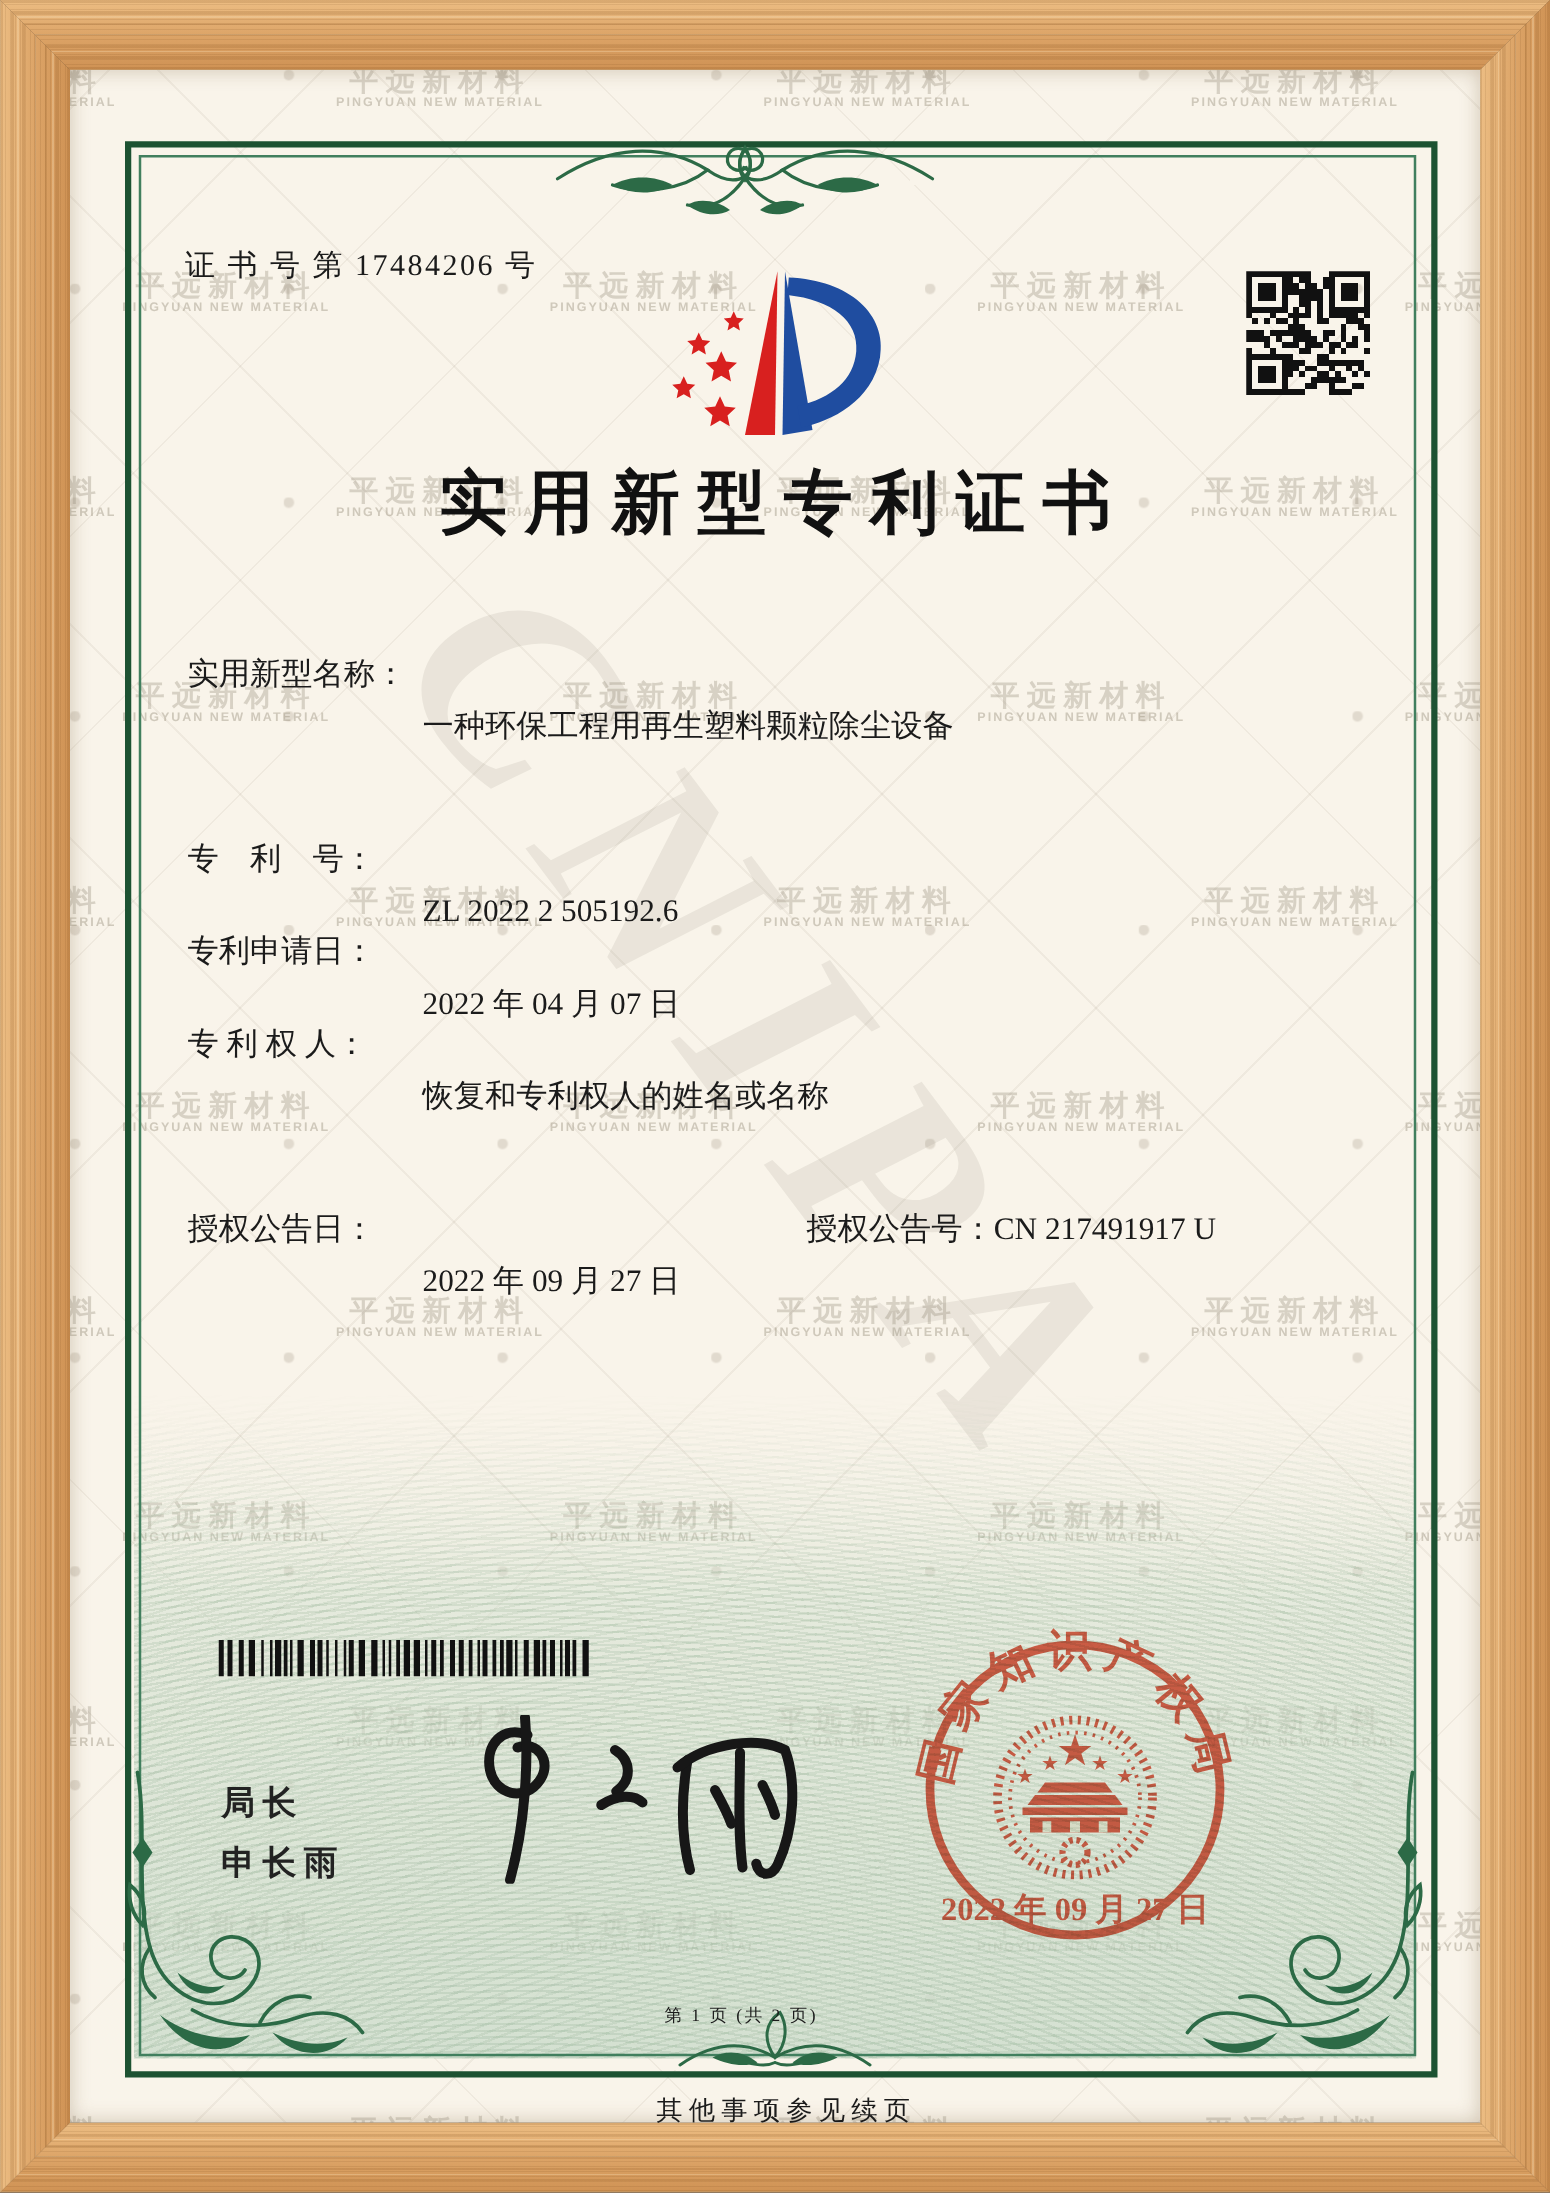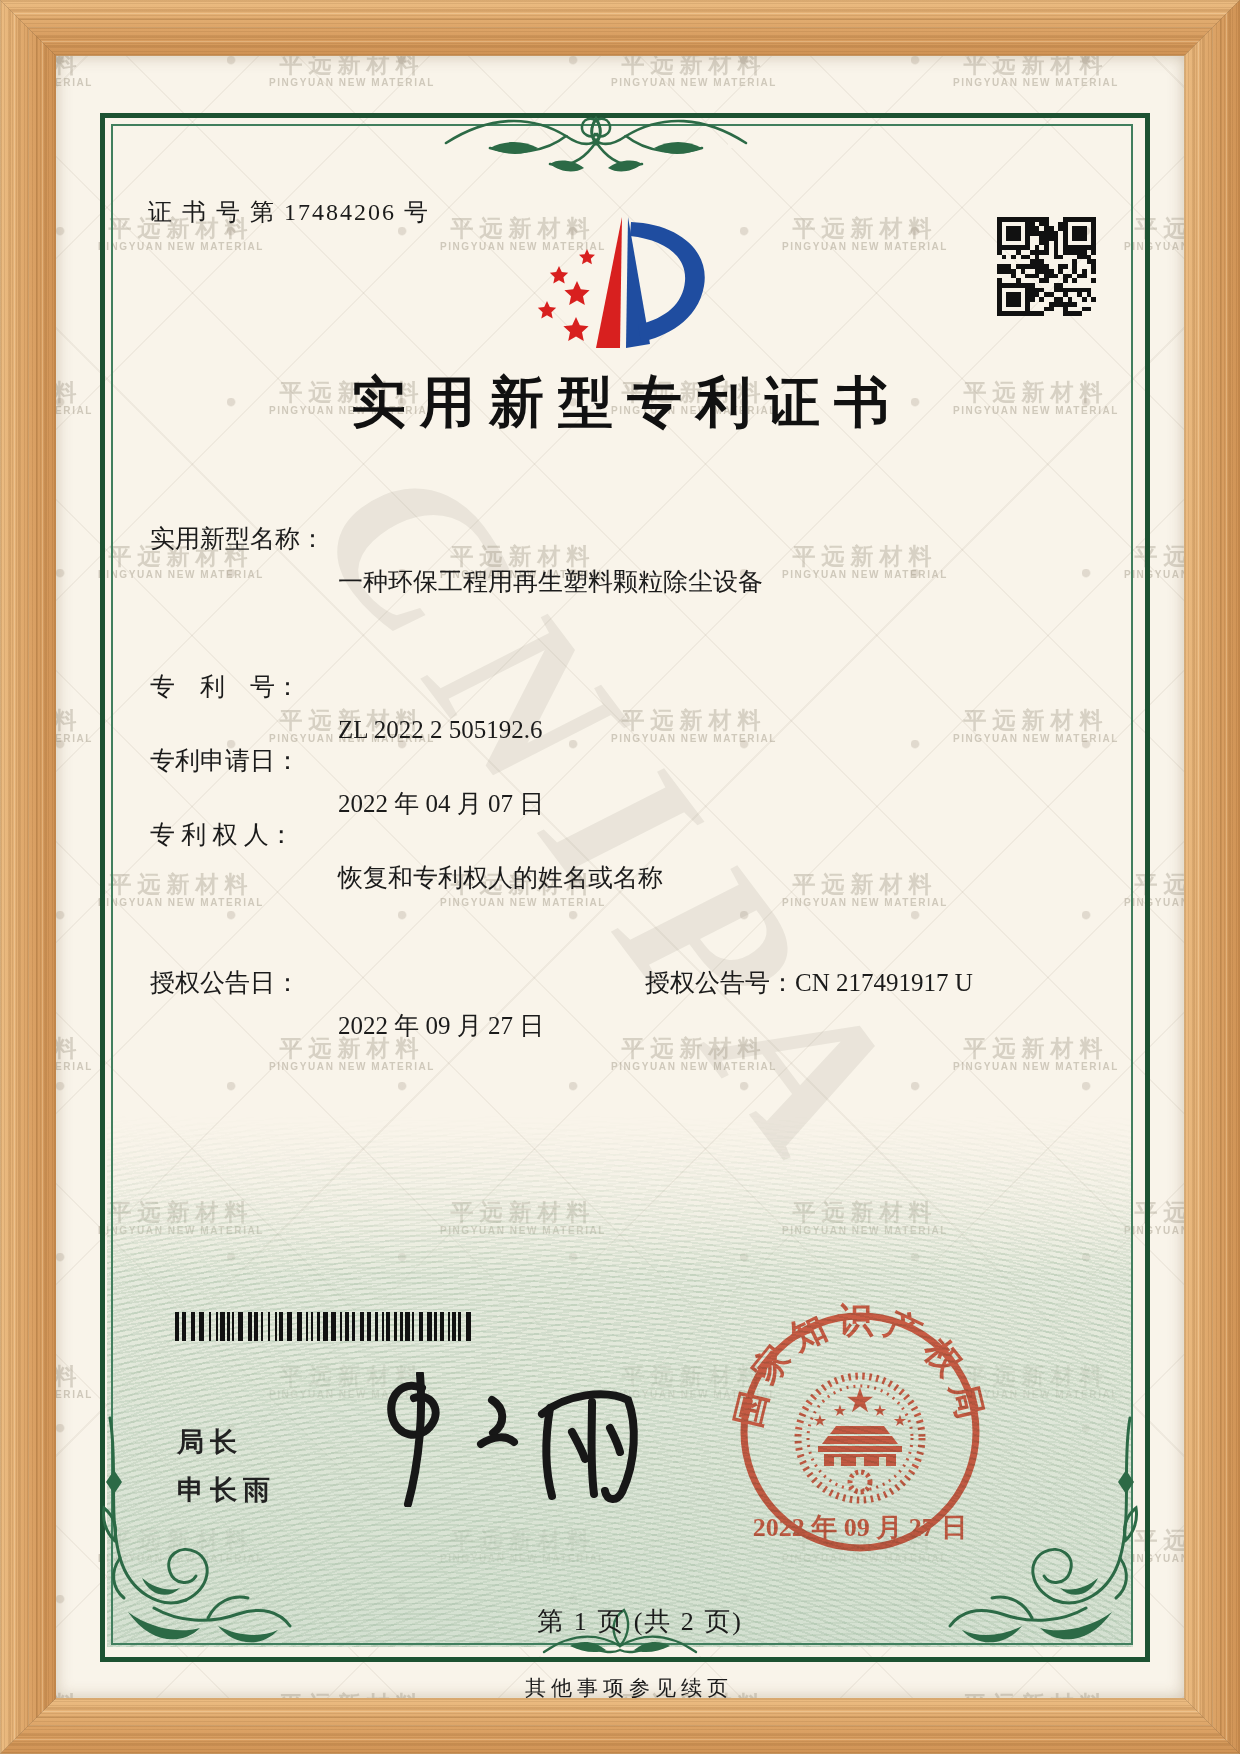--- a/index.html
+++ b/index.html
@@ -71,22 +71,22 @@
   .grant-right{position:absolute;left:495px;top:0;white-space:nowrap;}
   .paras{position:absolute;left:145px;top:1012px;width:952px;font-size:26px;
     line-height:45px;letter-spacing:.5px;color:#222;}
   .paras p{margin:0;text-indent:2em;}
   .barcode{position:absolute;left:175px;top:1312px;width:303px;height:29px;font-size:0;}
   .barcode span{display:inline-block;height:29px;}
   .signer{position:absolute;left:177px;font-family:"Liberation Sans",sans-serif;
     font-weight:600;font-size:27px;letter-spacing:6px;color:#222;}
   .signature-svg{position:absolute;left:360px;top:1372px;z-index:7;}
   .seal-svg{position:absolute;left:728px;top:1300px;z-index:7;mix-blend-mode:multiply;opacity:.92;}
-  .page-note{position:absolute;left:443px;top:1604px;width:300px;text-align:right;
-    font-size:26px;letter-spacing:2px;}
+  .page-note{position:absolute;left:443px;top:1604px;width:300px;text-align:center;
+    font-size:14px;letter-spacing:2px;}
   .cont-note{position:absolute;left:433px;top:1674px;width:300px;text-align:right;
     font-size:21px;letter-spacing:5px;z-index:11;}
   .logo-svg{position:absolute;left:530px;top:215px;}
   .qr{position:absolute;left:997px;top:217px;width:99px;height:99px;}
 </style>
 </head>
 <body>
 
 <div class="stage">
 

